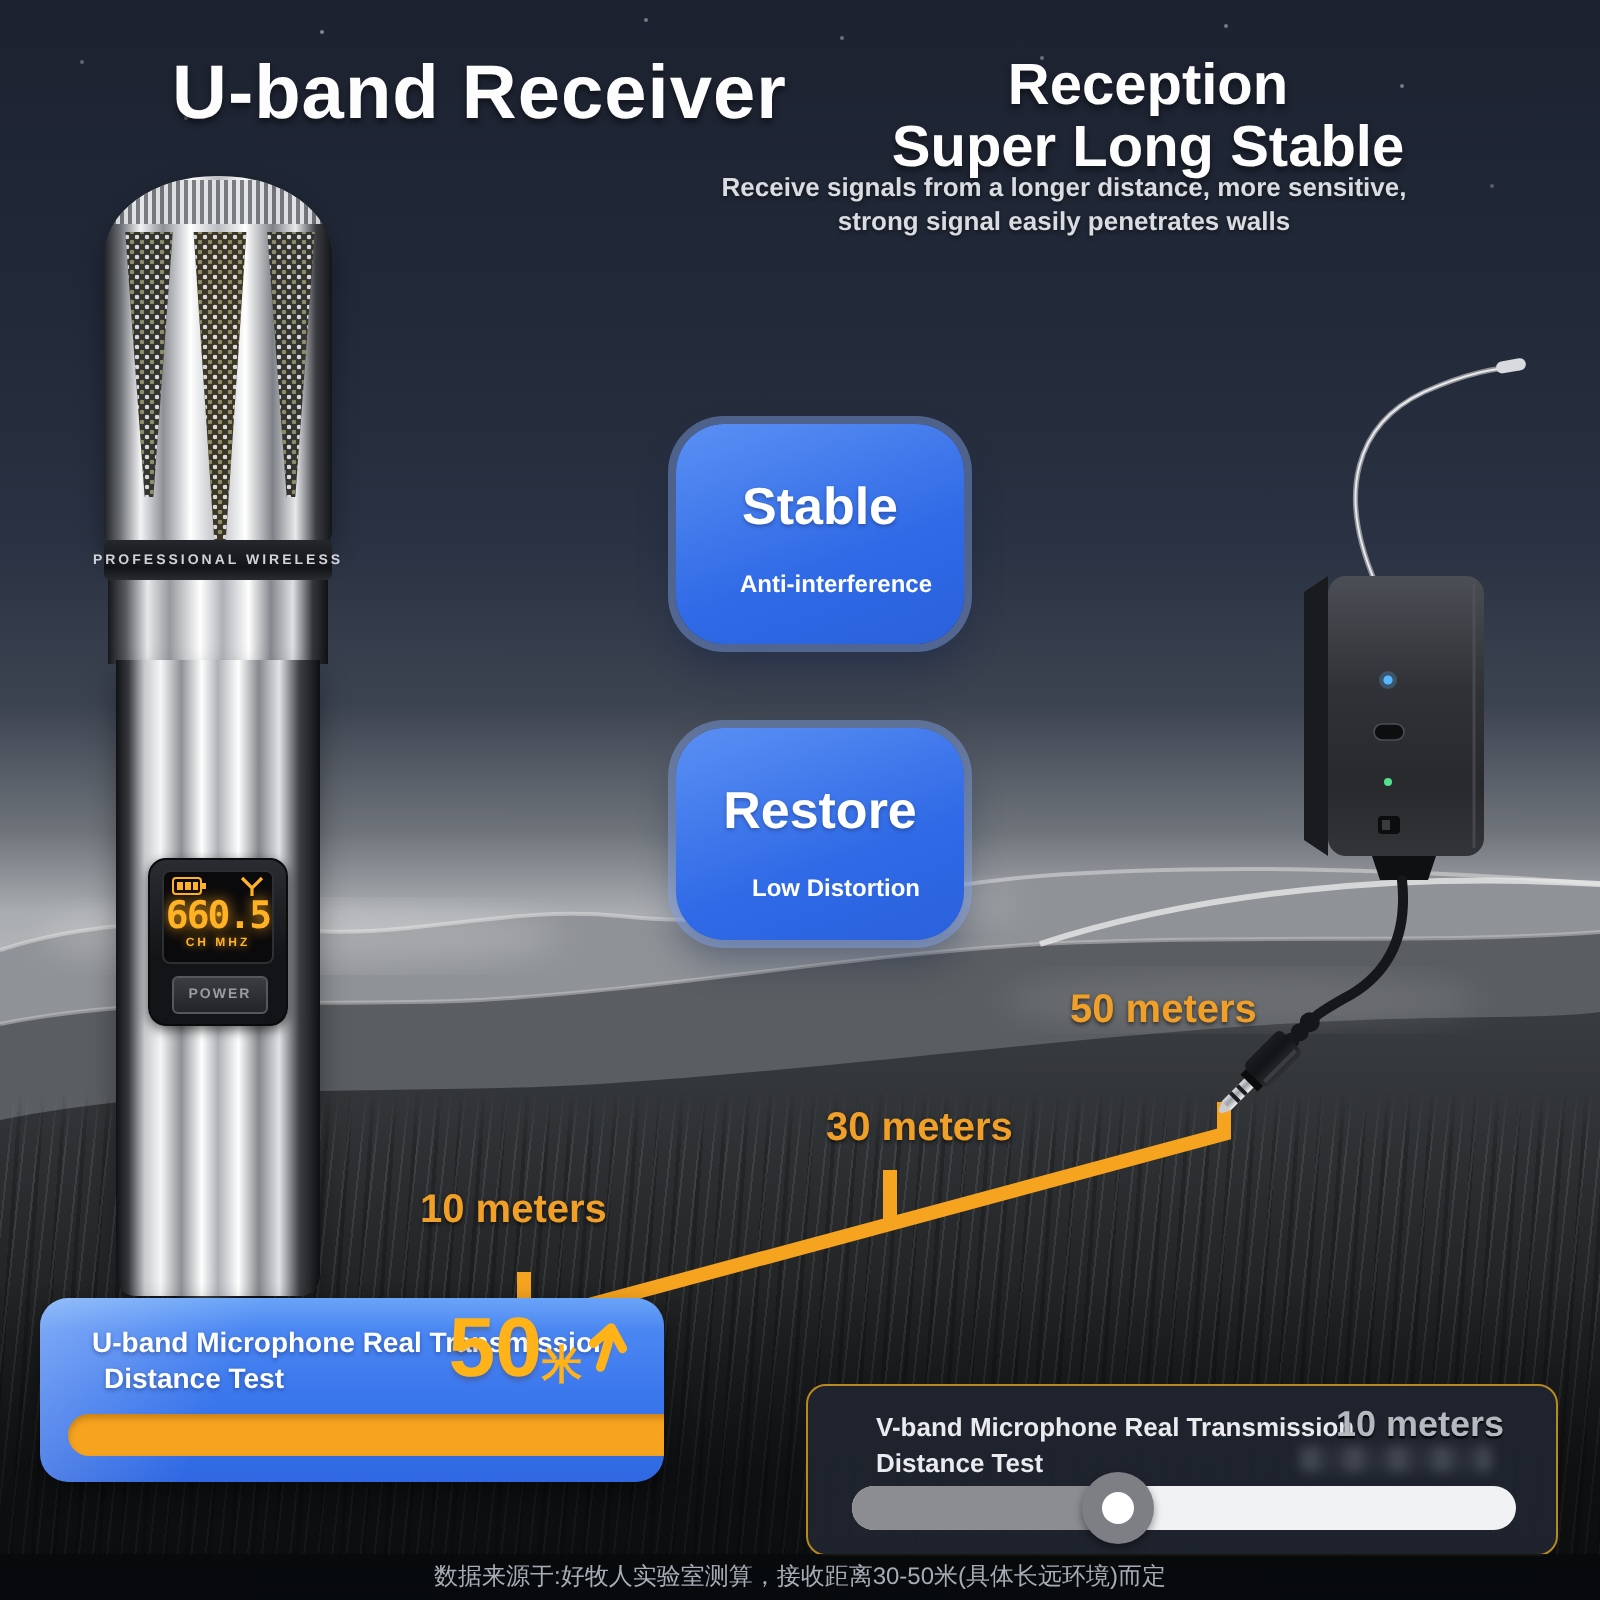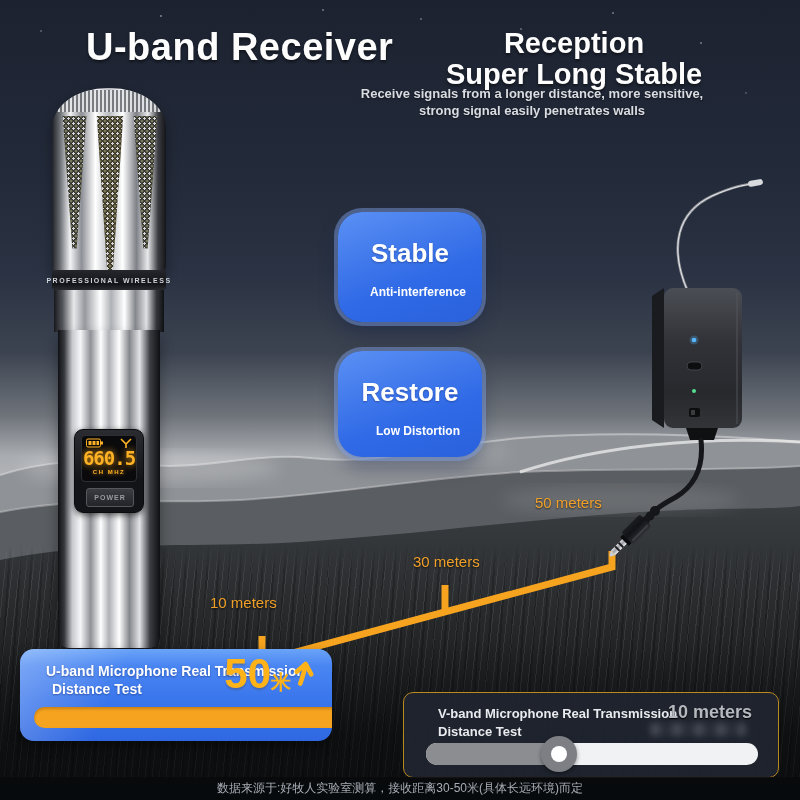--- a/index.html
+++ b/index.html
@@ -63,27 +63,27 @@
   .power-btn { position:absolute; left:11px; top:58px; width:48px; height:19px; border-radius:3px;
     background:linear-gradient(180deg,#3c3d42,#232428); border:1px solid #56575c; color:#9a9ca2;
     font-size:7px; font-weight:bold; letter-spacing:1px; font-family:"Liberation Sans",sans-serif; }
   .mic-tail { position:absolute; left:36px; top:560px; width:48px; height:44px; border-radius:0 0 10px 10px;
     background:linear-gradient(90deg,#0c0d10,#3c3e44 32%,#191a1e 68%,#08090b); }
   
   .feature { position:absolute; left:338px; width:144px; z-index:3; border-radius:24px; text-align:center;
     background:linear-gradient(160deg,#5a90f4,#306ae6 60%,#2a61dd);
     box-shadow:0 0 0 4px rgba(130,165,235,.45), 0 10px 18px rgba(15,30,70,.4); color:#fff; }
   .feature.f1 { top:212px; height:110px; }
-  .feature.f2 { top:351px; height:106px; }
+  .feature.f2 { top:364px; height:106px; }
   .f-title { margin-top:26px; font-size:26px; font-weight:bold; text-shadow:0 1px 2px rgba(0,0,40,.3); }
   .f-sub { margin-top:16px; font-size:12px; font-weight:bold;padding-left:16px; }
   
   .scene { position:absolute; inset:0; z-index:2; pointer-events:none; }
   
-  .dist-label { position:absolute; z-index:4; font-size:15px; font-weight:normal; color:#f0a028;
+  .dist-label { position:absolute; z-index:4; font-size:20px; font-weight:bold; color:#f0a028;
     text-shadow:0 1px 2px rgba(0,0,0,.65); }
   .d10 { left:210px; top:594px; } .d30 { left:413px; top:553px; } .d50 { left:535px; top:494px; }
   
   .panel { position:absolute; z-index:5; }
   .panel-u { left:20px; top:649px; width:312px; height:92px; border-radius:14px; overflow:hidden;
     background:linear-gradient(180deg,#6aa4f8 0%,#4a86f2 18%,#3a76ec 55%,#2f68e2 100%);
     box-shadow:0 5px 12px rgba(0,0,0,.45); }
   .panel-u::before { content:""; position:absolute; inset:0;
     background:linear-gradient(115deg, rgba(255,255,255,.28), rgba(255,255,255,0) 32%); }
   .p-label { position:absolute; left:26px; top:13px; font-size:14px; font-weight:bold; color:#ffffff;

